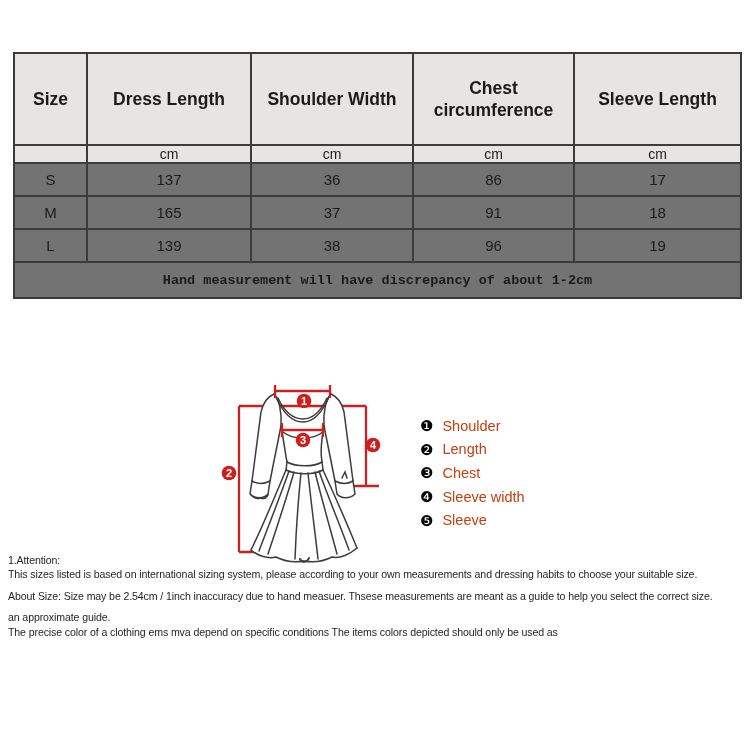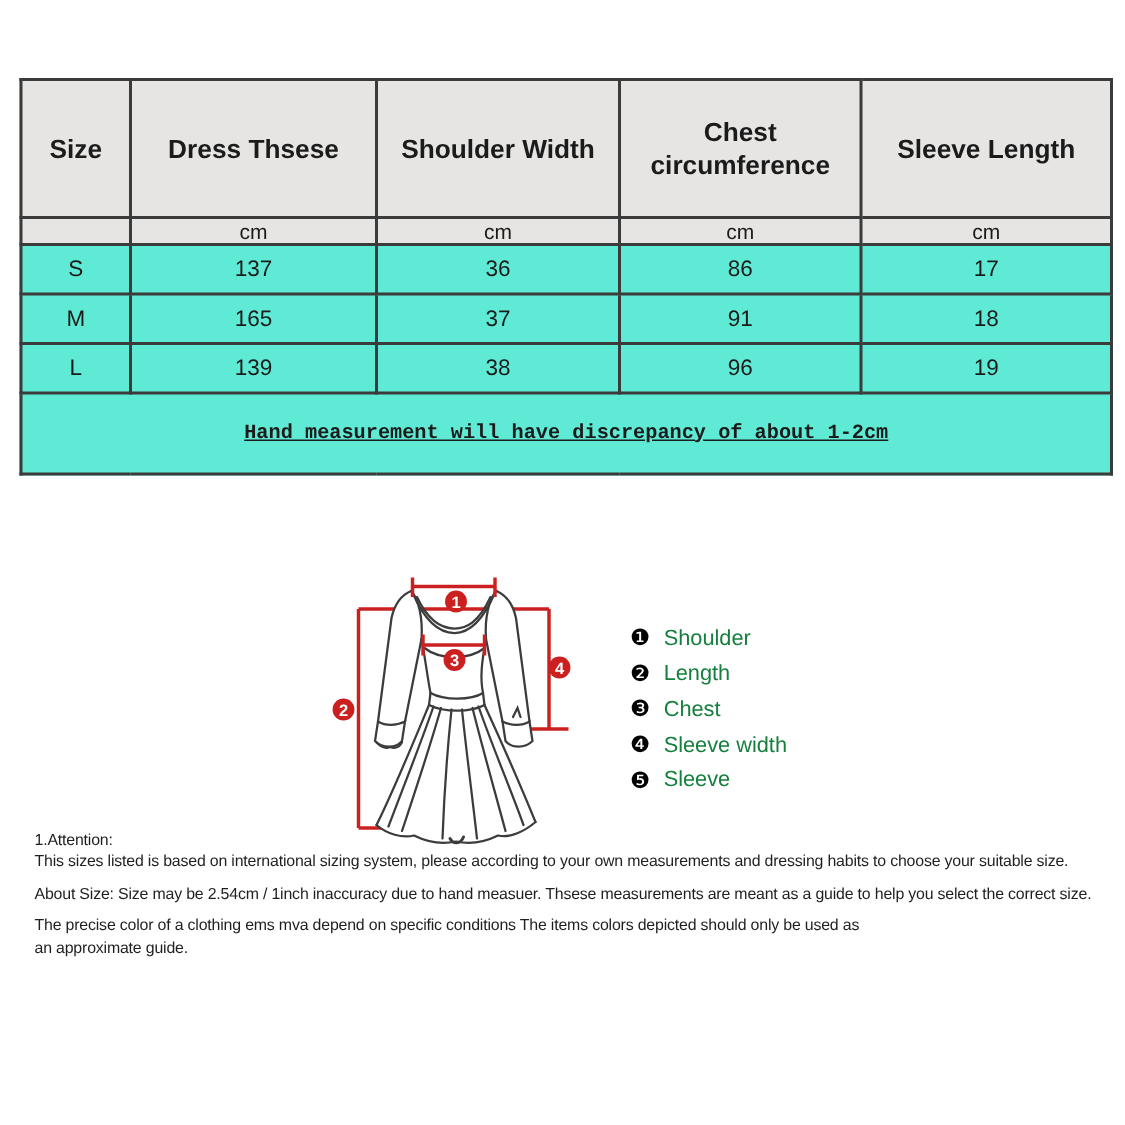--- a/index.html
+++ b/index.html
@@ -9,78 +9,78 @@
     background:#ffffff;
     font-family:"Liberation Sans", sans-serif;
     color:#1b1b1b;
     overflow:hidden;
   }
 
   
   table.size-table {
     position:absolute; left:13px; top:52px; width:727px;
     border-collapse:collapse; table-layout:fixed;
-    background:#5eead4;
+    background:#737373;
   }
   .size-table th, .size-table td {
     border:2px solid #3b3b3b;
     text-align:center; vertical-align:middle;
     padding:0;
   }
   .size-table thead th {
     height:92px;
     background:#e6e5e3;
     font-size:17.5px; font-weight:bold; line-height:1.28;
   }
   .size-table .unit-row td {
     height:16px; background:#e6e5e3;
     font-size:14px;
   }
   .size-table .data-row td { height:33px; font-size:15px; }
   .size-table .note-row td {
-    height:54px;
+    height:36px;
     font-family:"Liberation Mono", monospace;
-    font-weight:bold; font-size:13.5px; letter-spacing:0px;text-decoration:underline;
+    font-weight:bold; font-size:13.5px; letter-spacing:0px;
   }
 
   
   .diagram-wrap { position:absolute; left:218px; top:382px; width:166px; height:182px; }
 
   .legend {
     position:absolute; left:420px; top:414px;
     display:flex; flex-direction:column;
   }
   .legend-item { display:flex; align-items:center; height:23.6px; }
   .legend-marker { font-size:15px; line-height:1; margin-right:9px; color:#000; }
-  .legend-label  { font-size:14.5px; color:#15803d; }
+  .legend-label  { font-size:14.5px; color:#c2410c; }
 
   
   .notes {
     position:absolute; left:8px; top:553px; width:742px;
     font-size:10.6px; line-height:14.4px; letter-spacing:-0.12px;
     color:#1f1f1f;
   }
   .note-section { margin-bottom:7px; }
-  .note-line { white-space:nowrap;margin-left:15px; }
+  .note-line { white-space:nowrap; }
 </style>
 </head>
 <body>
 
 <table class="size-table">
   <colgroup>
     <col style="width:73px">
       <col style="width:164px">
       <col style="width:162px">
       <col style="width:161px">
       <col style="width:167px">
   </colgroup>
   <thead>
     <tr>
       <th>Size</th>
-      <th>Dress Thsese</th>
+      <th>Dress Length</th>
       <th>Shoulder Width</th>
       <th>Chest circumference</th>
       <th>Sleeve Length</th>
     </tr>
   </thead>
   <tbody>
     <tr class="unit-row">
       <td></td>
       <td>cm</td>
       <td>cm</td>
@@ -224,16 +224,16 @@
 
 <div class="notes">
   <div class="note-section">
     <div class="note-line">1.Attention:</div>
     <div class="note-line">This sizes listed is based on international sizing system, please according to your own measurements and dressing habits to choose your suitable size.</div>
   </div>
   <div class="note-section">
     <div class="note-line">About Size: Size may be 2.54cm / 1inch inaccuracy due to hand measuer. Thsese measurements are meant as a guide to help you select the correct size.</div>
   </div>
   <div class="note-section">
+    <div class="note-line">an approximate guide.</div>
     <div class="note-line">The precise color of a clothing ems mva depend on specific conditions The items colors depicted should only be used as</div>
-    <div class="note-line">an approximate guide.</div>
   </div>
 </div>
 
 </body></html>

